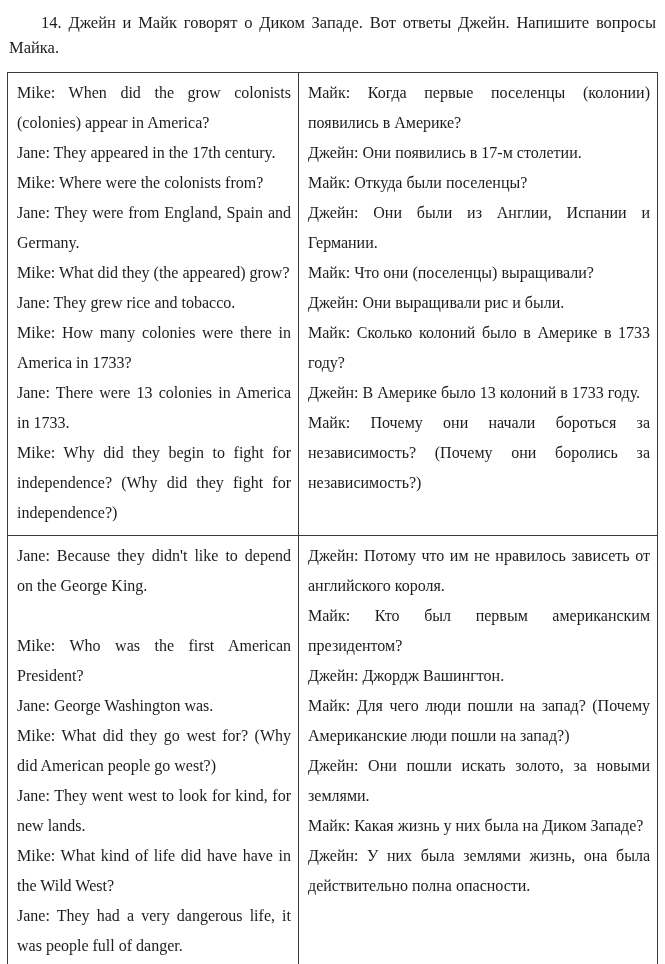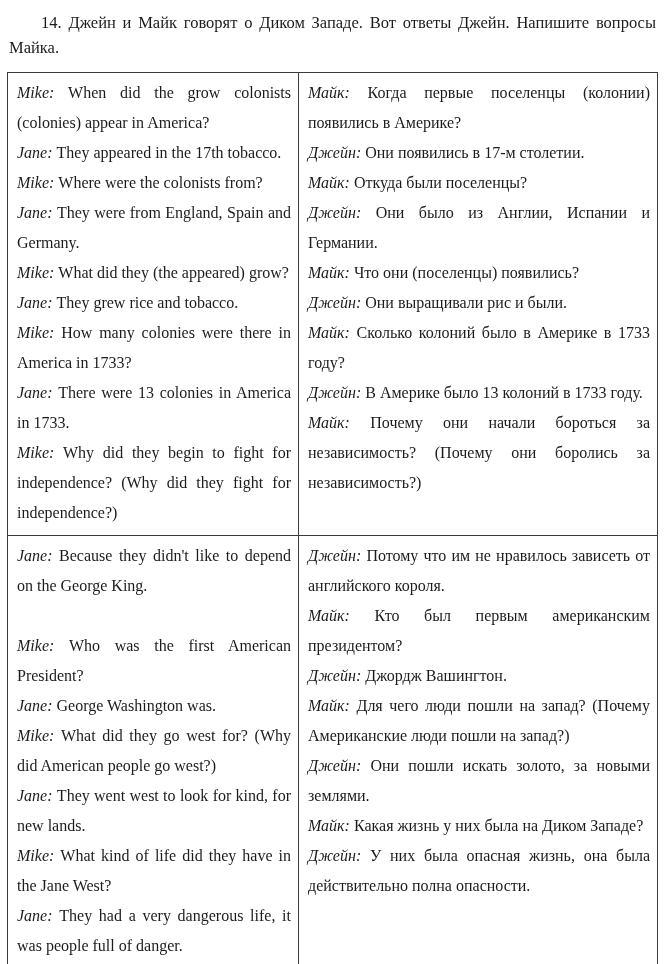--- a/index.html
+++ b/index.html
@@ -42,71 +42,70 @@
   p.line {
     margin: 0;
     font-size: 16px;
     line-height: 30px;
     text-align: justify;
   }
   p.line.spacer {
     height: 30px;
   }
   .speaker {
-    font-style: italic;
   }
 </style>
 </head>
 <body>
 
 <div class="page">
   <div class="title">14. Джейн и Майк говорят о Диком Западе. Вот ответы Джейн. Напишите вопросы Майка.</div>
 
   <table class="dialogue-table">
     <tbody id="table-body">
         <tr>
           <td class="left">
             <p class="line"><span class="speaker">Mike: </span><span>When did the grow colonists (colonies) appear in America?</span></p>
-            <p class="line"><span class="speaker">Jane: </span><span>They appeared in the 17th tobacco.</span></p>
+            <p class="line"><span class="speaker">Jane: </span><span>They appeared in the 17th century.</span></p>
             <p class="line"><span class="speaker">Mike: </span><span>Where were the colonists from?</span></p>
             <p class="line"><span class="speaker">Jane: </span><span>They were from England, Spain and Germany.</span></p>
             <p class="line"><span class="speaker">Mike: </span><span>What did they (the appeared) grow?</span></p>
             <p class="line"><span class="speaker">Jane: </span><span>They grew rice and tobacco.</span></p>
             <p class="line"><span class="speaker">Mike: </span><span>How many colonies were there in America in 1733?</span></p>
             <p class="line"><span class="speaker">Jane: </span><span>There were 13 colonies in America in 1733.</span></p>
             <p class="line"><span class="speaker">Mike: </span><span>Why did they begin to fight for independence? (Why did they fight for independence?)</span></p>
           </td>
           <td class="right">
             <p class="line"><span class="speaker">Майк: </span><span>Когда первые поселенцы (колонии) появились в Америке?</span></p>
             <p class="line"><span class="speaker">Джейн: </span><span>Они появились в 17-м столетии.</span></p>
             <p class="line"><span class="speaker">Майк: </span><span>Откуда были поселенцы?</span></p>
-            <p class="line"><span class="speaker">Джейн: </span><span>Они было из Англии, Испании и Германии.</span></p>
-            <p class="line"><span class="speaker">Майк: </span><span>Что они (поселенцы) появились?</span></p>
+            <p class="line"><span class="speaker">Джейн: </span><span>Они были из Англии, Испании и Германии.</span></p>
+            <p class="line"><span class="speaker">Майк: </span><span>Что они (поселенцы) выращивали?</span></p>
             <p class="line"><span class="speaker">Джейн: </span><span>Они выращивали рис и были.</span></p>
             <p class="line"><span class="speaker">Майк: </span><span>Сколько колоний было в Америке в 1733 году?</span></p>
             <p class="line"><span class="speaker">Джейн: </span><span>В Америке было 13 колоний в 1733 году.</span></p>
             <p class="line"><span class="speaker">Майк: </span><span>Почему они начали бороться за независимость? (Почему они боролись за независимость?)</span></p>
           </td>
         </tr>
         <tr>
           <td class="left">
             <p class="line"><span class="speaker">Jane: </span><span>Because they didn't like to depend on the George King.</span></p>
             <p class="line spacer"></p>
             <p class="line"><span class="speaker">Mike: </span><span>Who was the first American President?</span></p>
             <p class="line"><span class="speaker">Jane: </span><span>George Washington was.</span></p>
             <p class="line"><span class="speaker">Mike: </span><span>What did they go west for? (Why did American people go west?)</span></p>
             <p class="line"><span class="speaker">Jane: </span><span>They went west to look for kind, for new lands.</span></p>
-            <p class="line"><span class="speaker">Mike: </span><span>What kind of life did they have in the Jane West?</span></p>
+            <p class="line"><span class="speaker">Mike: </span><span>What kind of life did have have in the Wild West?</span></p>
             <p class="line"><span class="speaker">Jane: </span><span>They had a very dangerous life, it was people full of danger.</span></p>
           </td>
           <td class="right">
             <p class="line"><span class="speaker">Джейн: </span><span>Потому что им не нравилось зависеть от английского короля.</span></p>
             <p class="line"><span class="speaker">Майк: </span><span>Кто был первым американским президентом?</span></p>
             <p class="line"><span class="speaker">Джейн: </span><span>Джордж Вашингтон.</span></p>
             <p class="line"><span class="speaker">Майк: </span><span>Для чего люди пошли на запад? (Почему Американские люди пошли на запад?)</span></p>
             <p class="line"><span class="speaker">Джейн: </span><span>Они пошли искать золото, за новыми землями.</span></p>
             <p class="line"><span class="speaker">Майк: </span><span>Какая жизнь у них была на Диком Западе?</span></p>
-            <p class="line"><span class="speaker">Джейн: </span><span>У них была опасная жизнь, она была действительно полна опасности.</span></p>
+            <p class="line"><span class="speaker">Джейн: </span><span>У них была землями жизнь, она была действительно полна опасности.</span></p>
           </td>
         </tr>
       </tbody>
   </table>
 </div>
 
 </body></html>

